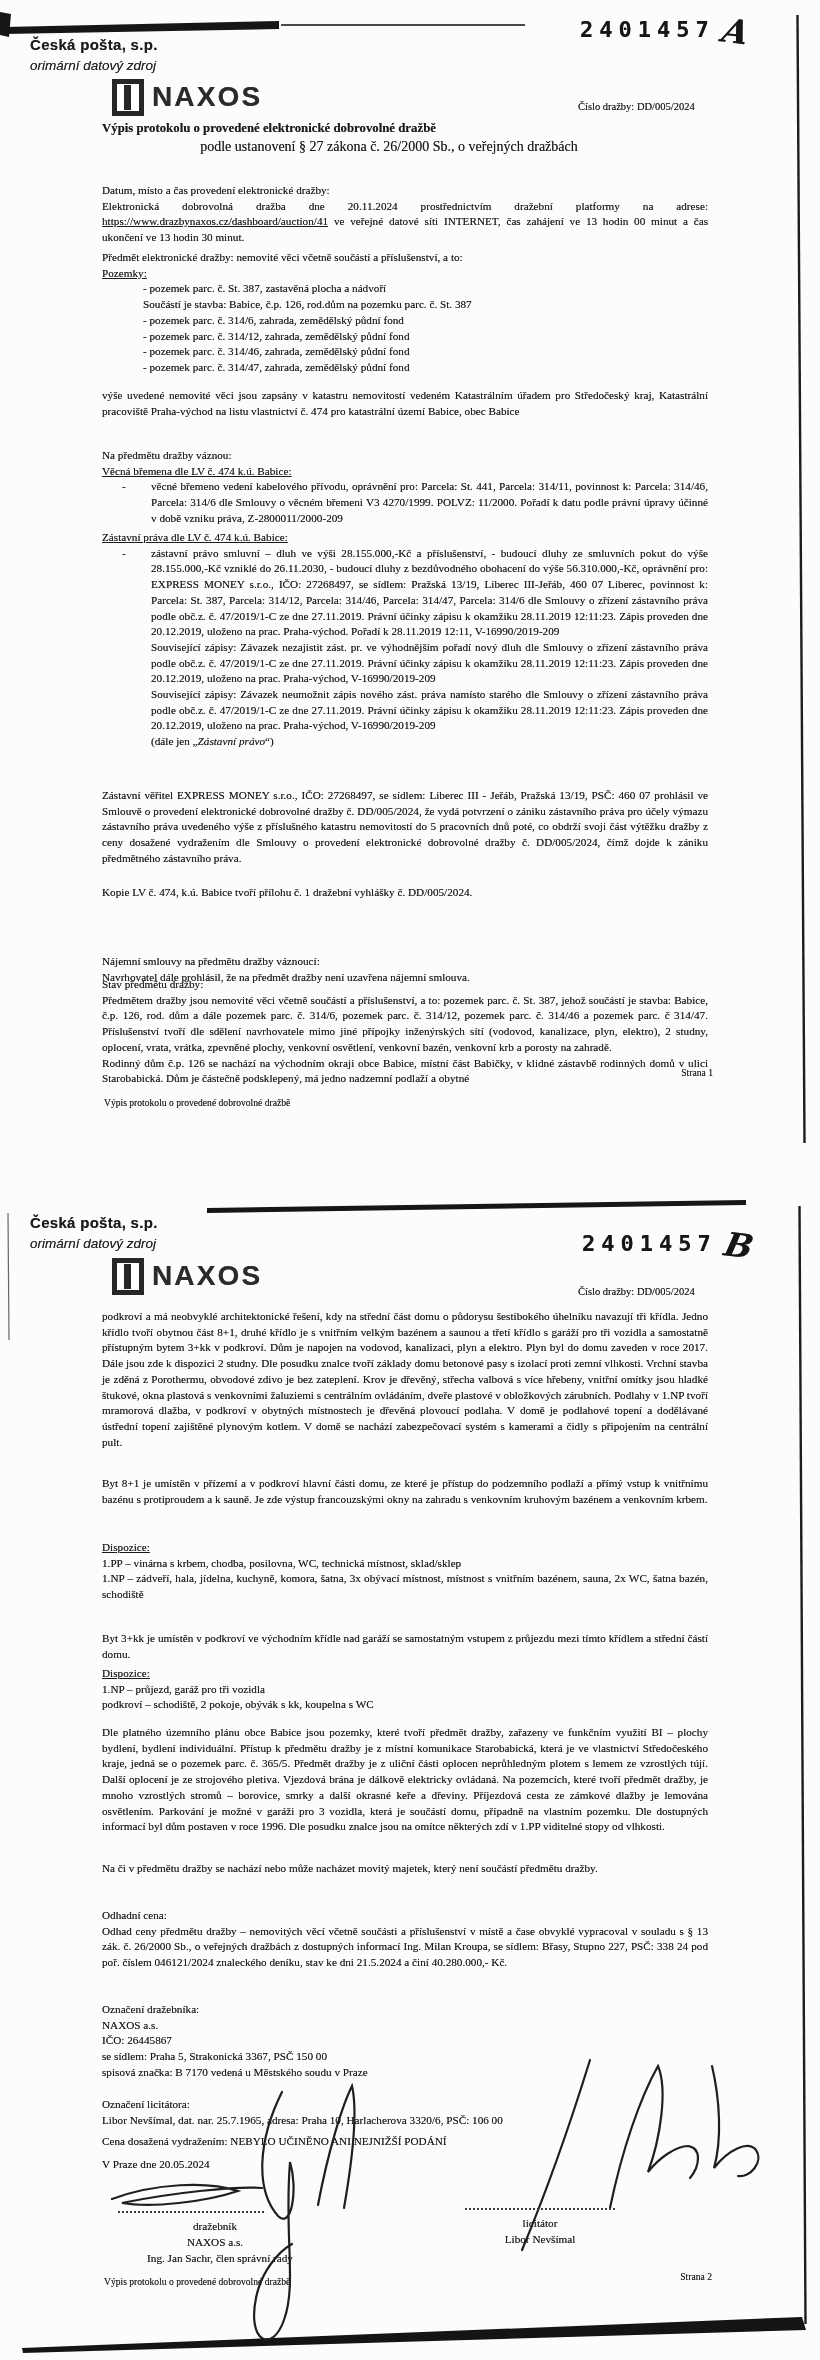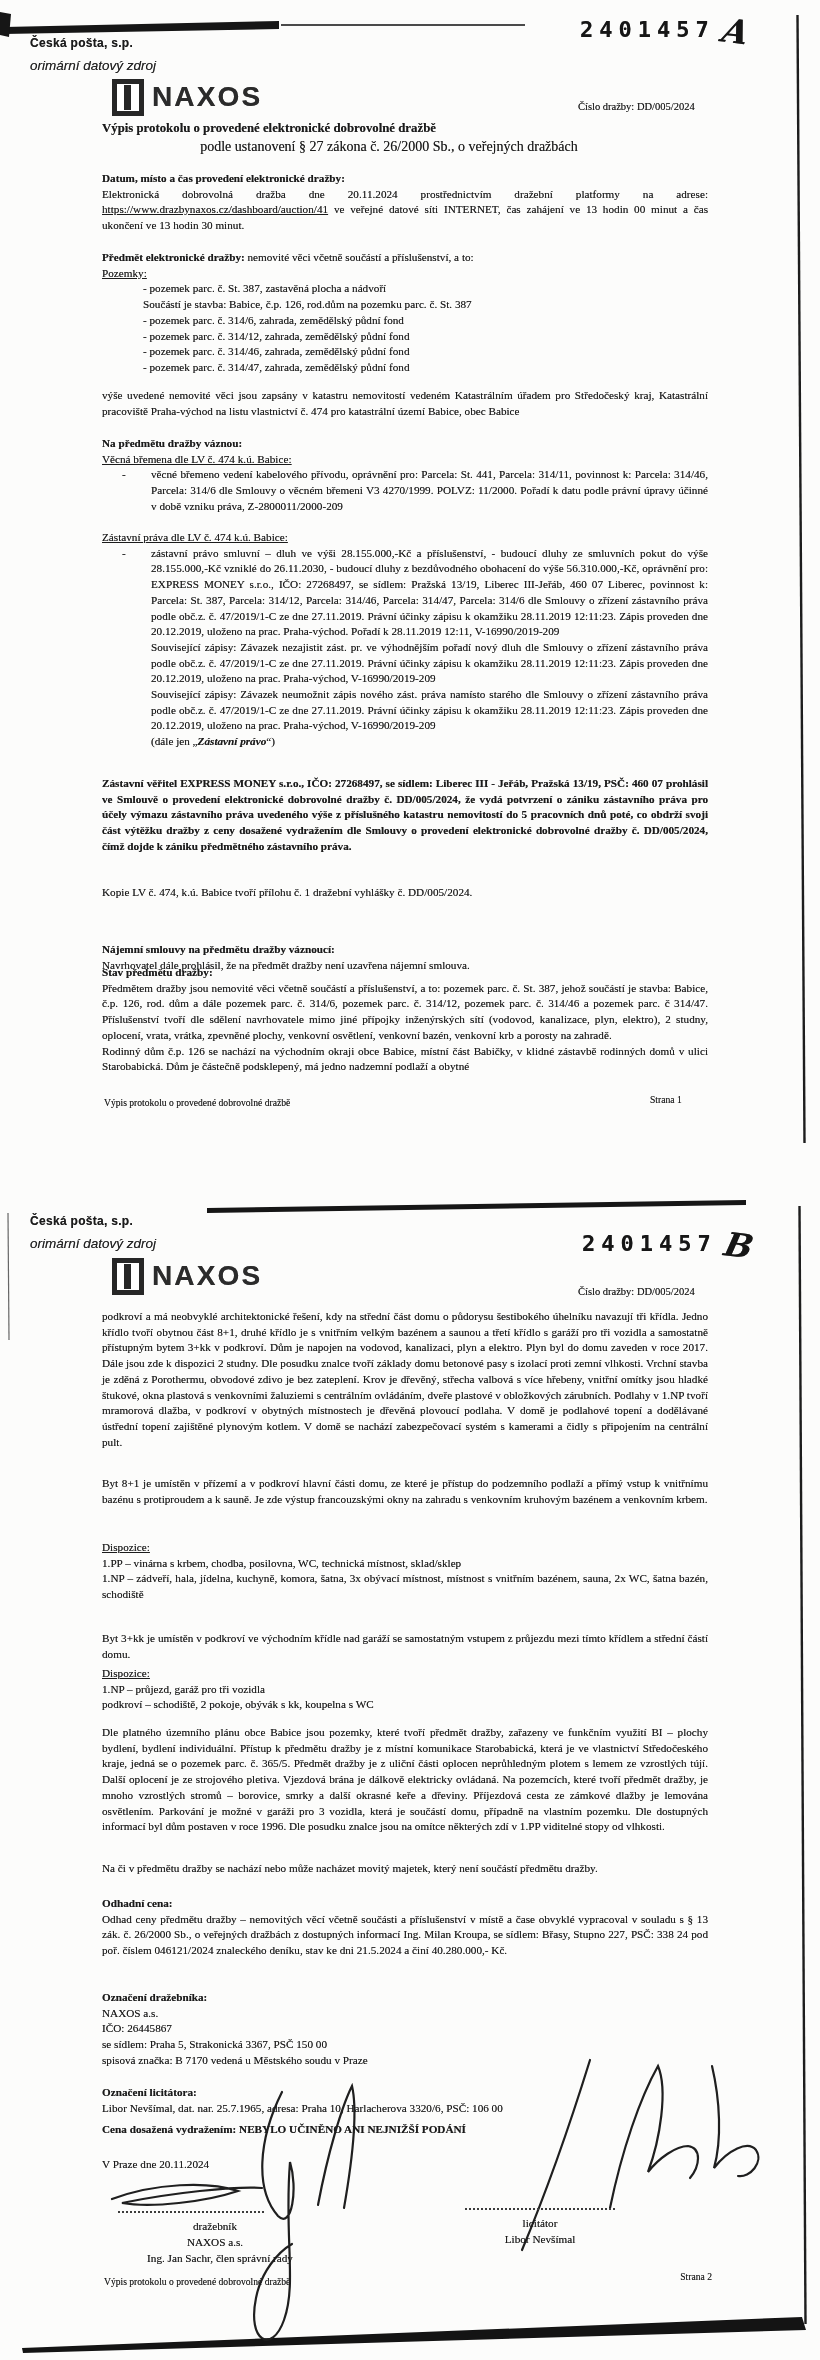--- a/index.html
+++ b/index.html
@@ -3,24 +3,24 @@
 <meta charset="utf-8">
 <style>
   html,body{margin:0;padding:0;background:#f4f4f2;}
   .scan{position:relative;width:820px;height:2360px;background:#fcfcfb;overflow:hidden;
         font-family:"Liberation Serif","DejaVu Serif",serif;color:#1b1b1b;
         text-shadow:0 0 .4px rgba(25,25,25,.6);}
   .abs{position:absolute;}
   .block{position:absolute;left:102px;width:606px;font-size:11.2px;line-height:15.7px;}
   p{margin:0;}
   .j{text-align:justify;}
-  .h{font-weight:bold;}
+  .h{font-weight:normal;margin-top:12px;}
   .u{text-decoration:underline;}
   .i{font-style:italic;}
-  .org{left:30px;font-family:"Liberation Sans",sans-serif;font-weight:bold;font-size:12px;letter-spacing:.3px;}
+  .org{left:30px;font-family:"Liberation Sans",sans-serif;font-weight:bold;font-size:15px;letter-spacing:.3px;}
   .org-sub{left:30px;font-family:"Liberation Sans",sans-serif;font-style:italic;font-size:13.5px;color:#232323;}
   .stamp{font-family:"DejaVu Sans Mono",monospace;font-weight:bold;font-size:22px;letter-spacing:6px;color:#161616;white-space:nowrap;}
   .hand{display:inline-block;font-family:"DejaVu Serif",serif;font-style:italic;font-weight:bold;
         font-size:33px;letter-spacing:0;margin-left:8px;transform:rotate(7deg) skewX(-6deg);vertical-align:-6px;}
   .logo{display:flex;align-items:center;gap:8px;}
   .logo-icon{position:relative;width:32px;height:37px;box-sizing:border-box;border:5px solid #262626;background:#fff;flex:0 0 auto;}
   .logo-bar{position:absolute;left:7px;top:1px;bottom:1px;width:7px;background:#262626;}
   .logo-text{font-family:"Liberation Sans",sans-serif;font-weight:bold;font-size:27px;letter-spacing:2px;color:#2b2b2b;transform:scaleX(1.04);transform-origin:left center;}
   .cislo{left:578px;width:190px;font-size:10.5px;}
   .title-line{left:102px;width:606px;text-align:left;font-weight:bold;font-size:12.8px;}
@@ -110,21 +110,21 @@
       <p>Navrhovatel dále prohlásil, že na předmět dražby není uzavřena nájemní smlouva.</p>
     </div>
 
     <div class="block" style="top:965px">
       <div class="h">Stav předmětu dražby:</div>
       <p class="j">Předmětem dražby jsou nemovité věci včetně součástí a příslušenství, a to: pozemek parc. č. St. 387, jehož součástí je stavba: Babice, č.p. 126, rod. dům a dále pozemek parc. č. 314/6, pozemek parc. č. 314/12, pozemek parc. č. 314/46 a pozemek parc. č 314/47. Příslušenství tvoří dle sdělení navrhovatele mimo jiné přípojky inženýrských sítí (vodovod, kanalizace, plyn, elektro), 2 studny, oplocení, vrata, vrátka, zpevněné plochy, venkovní osvětlení, venkovní bazén, venkovní krb a porosty na zahradě.</p>
       <p class="j">Rodinný dům č.p. 126 se nachází na východním okraji obce Babice, místní část Babičky, v klidné zástavbě rodinných domů v ulici Starobabická. Dům je částečně podsklepený, má jedno nadzemní podlaží a obytné</p>
     </div>
 
     <div class="abs footer" style="top:1097px;left:104px">Výpis protokolu o provedené dobrovolné dražbě</div>
-    <div class="abs footer" style="top:1094px;left:650px;width:63px;">Strana 1</div>
+    <div class="abs footer" style="top:1067px;left:650px;width:63px;text-align:right">Strana 1</div>
   </section>
 
   <section>
     <div class="abs org" style="top:1214px">Česká pošta, s.p.</div>
     <div class="abs org-sub" style="top:1236px">orimární datový zdroj</div>
 
     <div class="abs stamp" style="top:1226px;left:582px">
       <span>2401457</span><span class="hand">B</span>
     </div>
 
@@ -173,21 +173,21 @@
 
     <div class="block" style="top:2085px">
       <div class="h">Označení licitátora:</div>
       <div>Libor Nevšímal, dat. nar. 25.7.1965, adresa: Praha 10, Harlacherova 3320/6, PSČ: 106 00</div>
     </div>
 
     <div class="block h" style="top:2122px">
       <span>Cena dosažená vydražením:</span> <span>NEBYLO UČINĚNO ANI NEJNIŽŠÍ PODÁNÍ</span>
     </div>
 
-    <div class="block" style="top:2157px">V Praze dne 20.11.2024</div>
+    <div class="block" style="top:2157px">V Praze dne 20.05.2024</div>
 
     <svg class="overlay" style="top:0" width="820" height="2360" viewBox="0 0 820 2360">
       <g stroke="#1f1f1f" stroke-width="2.2" fill="none" stroke-linecap="round">
         <path d="M112,2199 C155,2183 208,2181 238,2191 C205,2202 152,2208 122,2203 C170,2193 235,2186 262,2188"></path>
         <path d="M282,2092 C258,2140 255,2190 278,2216 C292,2230 298,2188 290,2162 C284,2235 297,2284 284,2320 C272,2354 247,2342 256,2298 C261,2272 278,2252 292,2244"></path>
         <path d="M318,2205 C328,2152 342,2106 352,2086 C358,2112 352,2162 344,2208"></path>
       </g>
       <g stroke="#1f1f1f" stroke-width="2.2" fill="none" stroke-linecap="round">
         <path d="M522,2250 C548,2188 572,2118 590,2060"></path>
         <path d="M610,2208 C622,2150 640,2098 658,2066 C668,2090 660,2140 648,2172 C659,2158 676,2146 688,2146 C702,2148 700,2166 690,2178"></path>

